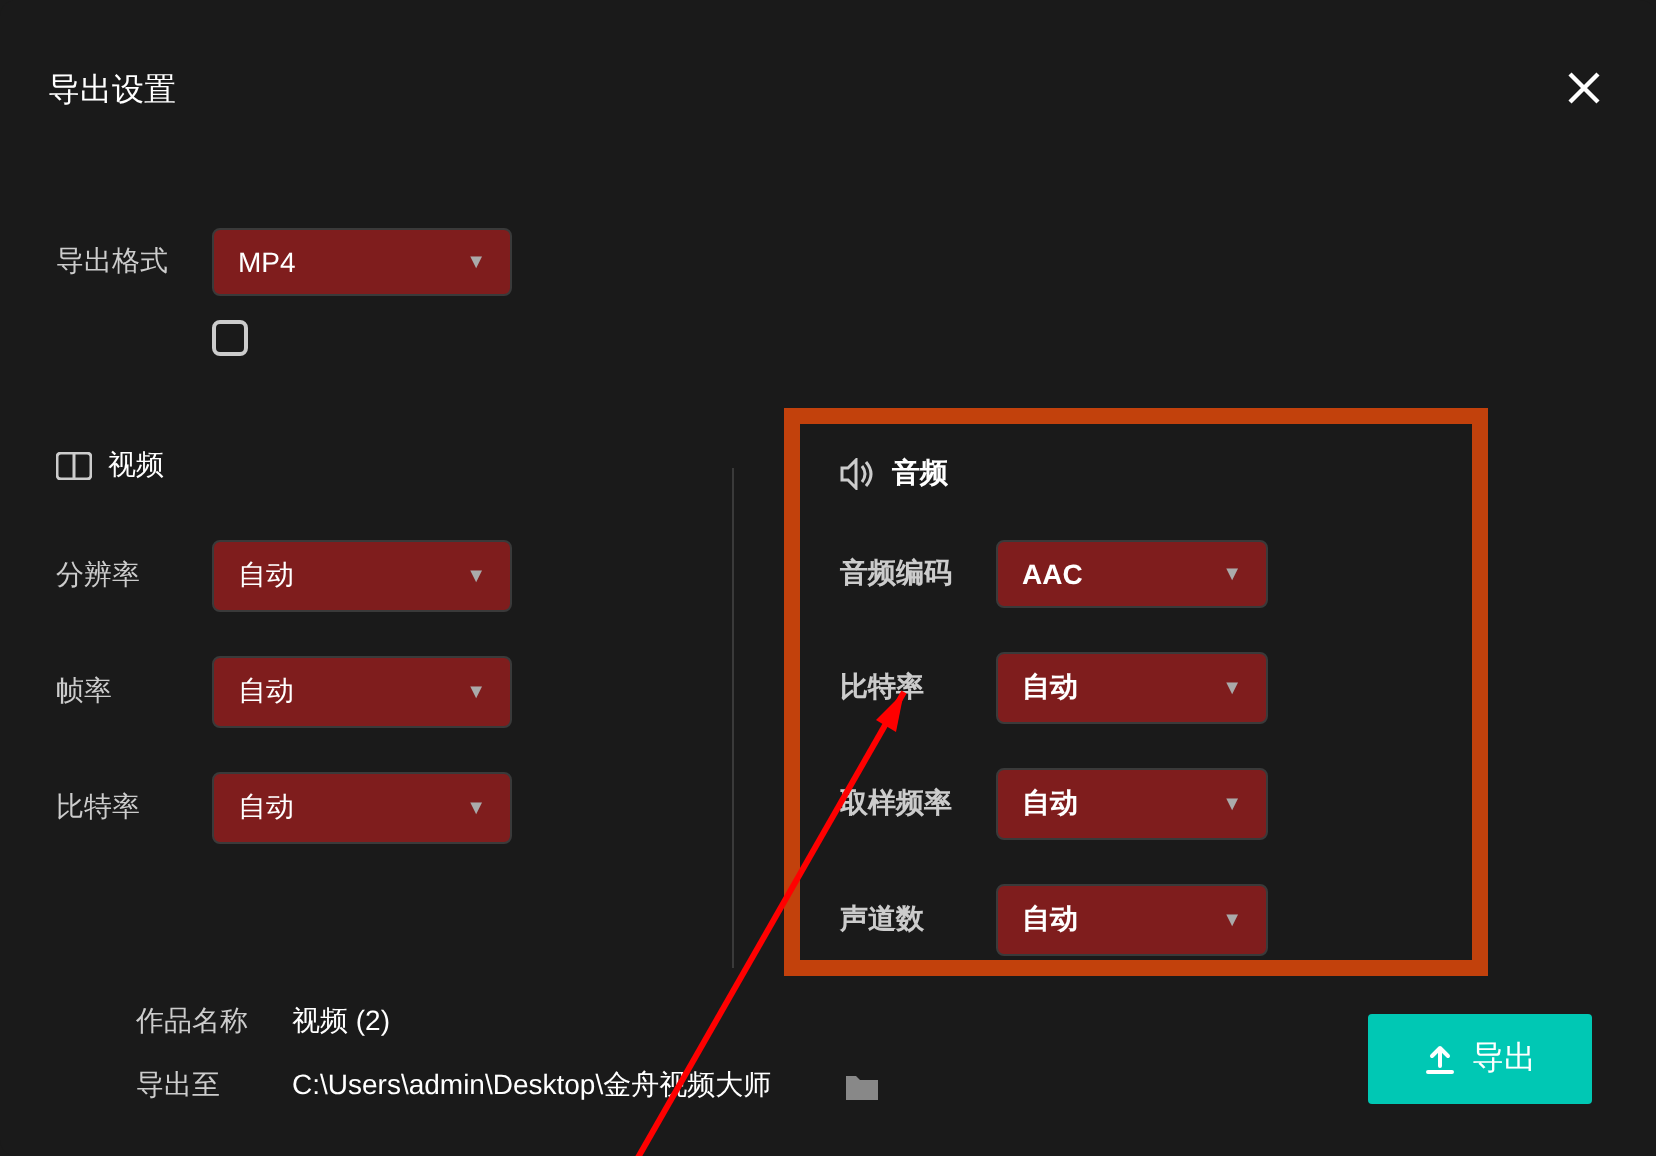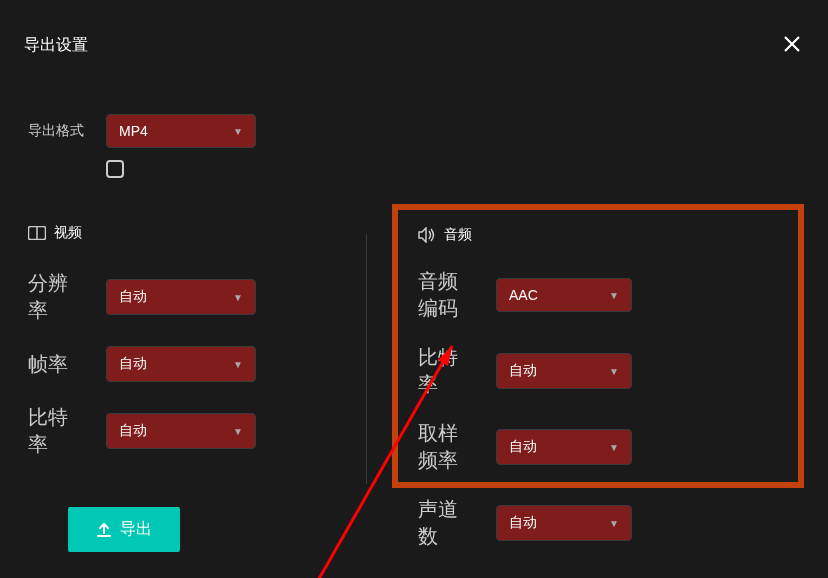--- a/index.html
+++ b/index.html
@@ -126,32 +126,33 @@
       font-size: 14px;
     }
     .field-row {
       display: flex;
       align-items: center;
       gap: 20px;
       margin-bottom: 22px;
     }
     .field-label {
       color: #ccc;
-      font-size: 20px;
+      font-size: 14px;
       width: 58px;
       flex-shrink: 0;
     }
     .audio-box {
-      border: 6px solid #c2410c;
+      border: 8px solid #c2410c;
       padding: 16px 24px 0 20px;
       position: absolute;
       left: 364px;
       top: -20px;
-      width: 412px;
+      width: 352px;
       height: 284px;
+      font-weight: bold;
     }
     .audio-header {
       display: flex;
       align-items: center;
       gap: 8px;
       margin-bottom: 24px;
     }
     .arrow-svg {
       position: absolute;
       left: 264px;
@@ -322,20 +323,35 @@
       </div>
 
       <svg class="arrow-svg" width="180" height="290" viewBox="0 0 180 290">
         <line x1="0" y1="290" x2="160" y2="10" stroke="#ff0000" stroke-width="3"></line>
         <polygon points="160,10 146,24 156,30" fill="#ff0000"></polygon>
       </svg>
     </div>
   </div>
 
   <div class="footer">
+    <div class="footer-left">
+      <div class="footer-row">
+        <div class="footer-label">作品名称</div>
+        <div class="footer-value">视频 (2)</div>
+      </div>
+      <div class="footer-row">
+        <div class="footer-label">导出至</div>
+        <div class="footer-value">C:\Users\admin\Desktop\金舟视频大师</div>
+        <div class="folder-icon">
+          <svg width="18" height="15" viewBox="0 0 18 15">
+              <path d="M1 2 L6 2 L8 4 L17 4 L17 14 L1 14 Z" fill="#888"></path>
+            </svg>
+        </div>
+      </div>
+    </div>
     <button class="export-btn">
       <span class="upload-icon">
         <svg width="16" height="16" viewBox="0 0 16 16">
             <path d="M8 11 L8 2 M4 6 L8 2 L12 6 M2 14 L14 14" stroke="#fff" stroke-width="2" fill="none" stroke-linecap="round" stroke-linejoin="round"></path>
           </svg>
       </span>
       <span>导出</span>
     </button>
   </div>
 </div>

